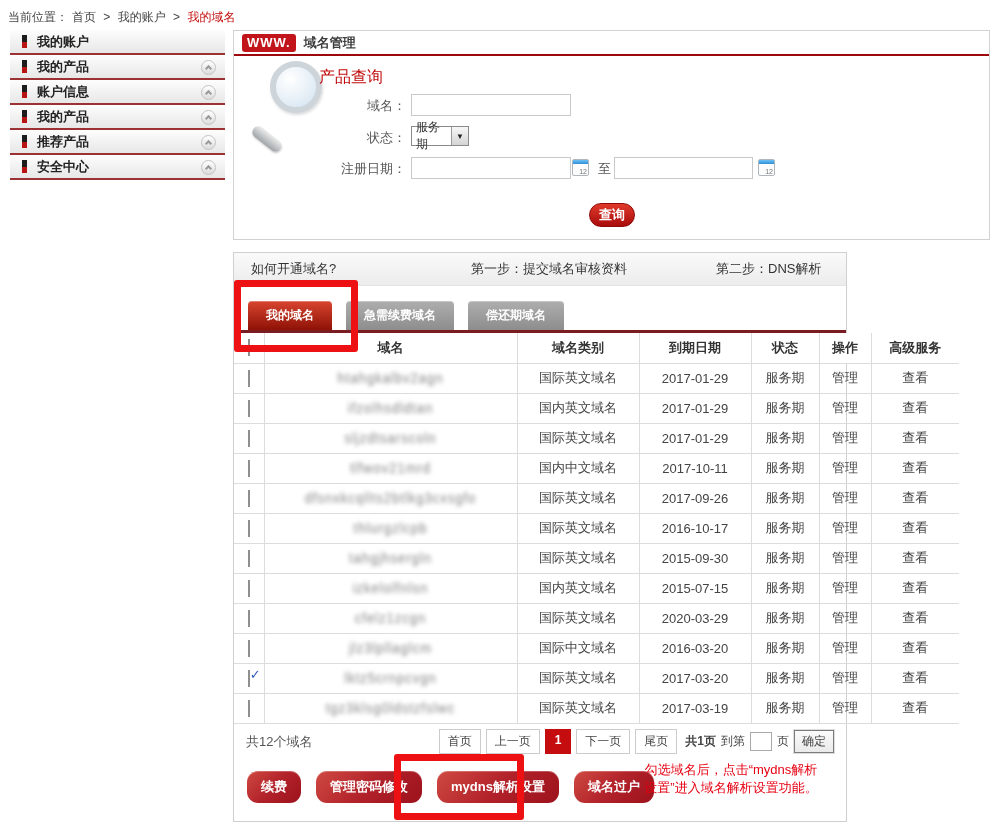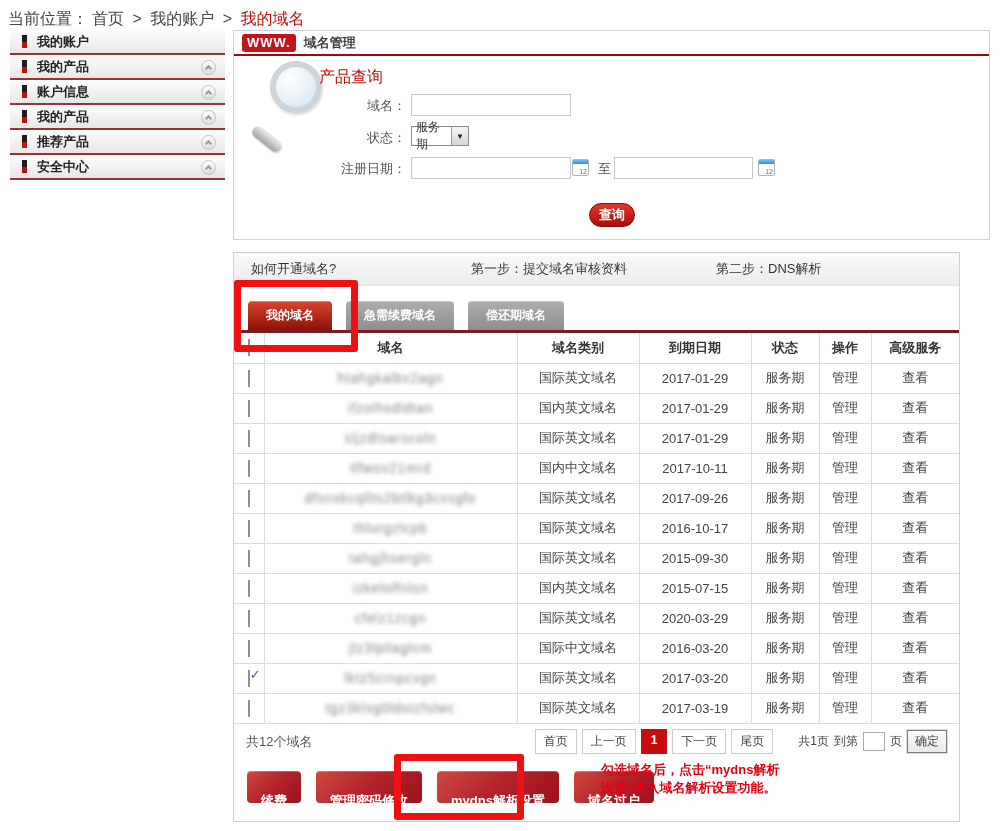--- a/index.html
+++ b/index.html
@@ -3,21 +3,21 @@
 <meta charset="utf-8">
 <style>
   * { margin:0; padding:0; box-sizing:border-box; }
   html,body { background:#fff; }
   body {
     font-family:"Liberation Sans","DejaVu Sans",sans-serif;
     width:1007px; height:831px; position:relative; overflow:hidden;
     font-size:12px; color:#333;
   }
   
-  .breadcrumb { position:absolute; left:8px; top:9px; font-size:16px; color:#444; }
+  .breadcrumb { position:absolute; left:8px; top:9px; font-size:12px; color:#444; }
   .breadcrumb span { margin-right:4px; }
   .bc-link { cursor:pointer; }
   .bc-current { color:#c30d0d; }
   
   .sidebar { position:absolute; left:10px; top:30px; width:215px; }
   .side-item { position:relative; height:25px; display:flex; align-items:center;
     padding-left:12px; background:linear-gradient(180deg,#fdfdfd,#e7e7e7);
     border-bottom:2px solid #9c3134; cursor:pointer; }
   .side-ico { width:5px; height:13px; margin-right:10px;
     background:linear-gradient(180deg,#1c1c1c 55%,#b91414 55%); }
@@ -60,21 +60,21 @@
     background:#fcfcfc; cursor:pointer; }
   .cal-top { position:absolute; top:0; left:0; right:0; height:4px;
     background:linear-gradient(180deg,#6cc0f5,#2e8fd6); }
   .cal-num { position:absolute; right:1px; bottom:0; font-size:7px; color:#777; }
   .to-label { position:absolute; left:364px; top:104px; font-size:13px; color:#555; }
   .query-btn { position:absolute; left:355px; top:147px; width:46px; height:24px;
     background:linear-gradient(180deg,#e0392b,#a90c0b); border:1px solid #8e0b0a;
     border-radius:12px; color:#fff; font-weight:bold; font-size:13px;
     display:flex; align-items:center; justify-content:center; cursor:pointer; }
   
-  .panel2 { position:absolute; left:233px; top:252px; width:727px; height:570px;
+  .panel2 { position:absolute; left:233px; top:252px; width:614px; height:570px;
     border:1px solid #cfcfcf; background:#fff; }
   .howto { height:33px; display:flex; align-items:center;
     background:linear-gradient(180deg,#fafafa,#ececec); border-bottom:1px solid #e3e3e3;
     font-size:13px; color:#333; }
   .howto-q { margin-left:17px; width:220px; }
   .howto-s1 { width:245px; }
   .tabs { height:47px; display:flex; align-items:flex-end; padding-left:14px;
     border-bottom:3px solid #7b1b22; background:#fff; }
   .tab { height:29px; line-height:29px; padding:0 18px; margin-right:14px;
     color:#fff; font-weight:bold; font-size:12px; border-radius:4px 4px 0 0;
@@ -98,33 +98,33 @@
     letter-spacing:1px; font-size:13px; transform:scaleY(1.08); user-select:none; }
   .op-link { cursor:pointer; color:#444; }
   
   .t-footer { height:36px; display:flex; align-items:center; justify-content:space-between;
     padding:0 12px; }
   .count { color:#555; font-size:13px; }
   .pager { display:flex; align-items:center; gap:5px; font-size:12px; color:#444; }
   .pg-btn { border:1px solid #ccc; background:#fff; padding:3px 8px; cursor:pointer; }
   .pg-btn.active { background:#c50d10; border-color:#c50d10; color:#fff; font-weight:bold;
     padding:3px 9px; cursor:default; }
-  .pg-info { margin-left:20px; }
+  .pg-info { margin-left:3px;font-weight:bold; }
   .pg-input { width:22px; height:19px; border:1px solid #a9a9a9; font-size:12px; text-align:center; }
   .pg-ok { border:1px solid #7c7c7c; background:linear-gradient(180deg,#fbfbfb,#eaeaea);
     padding:2px 7px; cursor:pointer; box-shadow:0 0 0 1px #ddd; }
   
   .actions { position:absolute; left:0; top:518px; width:100%; display:flex;
     align-items:center; padding-left:13px; }
-  .act-btn { height:32px; line-height:32px; padding:14px 14px; margin-right:15px;
-    color:#fff; font-weight:bold; font-size:13px; border-radius:4px; cursor:pointer;
+  .act-btn { height:32px; line-height:32px; padding:0 14px; margin-right:15px;
+    color:#fff; font-weight:bold; font-size:13px; border-radius:11px; cursor:pointer;
     background:linear-gradient(135deg,#cf4a42 0%,#b2222a 50%,#9c121c 100%);
     box-shadow:inset 0 1px 0 rgba(255,255,255,.25); }
   .note { position:absolute; left:367px; top:508px; width:260px;
-    color:#e60012; font-weight:bold; font-size:13px; line-height:18px; }
+    color:#e60012; font-weight:normal; font-size:13px; line-height:18px;text-align:center; }
   
   .anno { position:absolute; border:7px solid #ee1113; border-radius:3px;
     pointer-events:none; z-index:50; background:transparent; }
   .anno1 { left:234px; top:280px; width:124px; height:72px; }
   .anno2 { left:394px; top:754px; width:130px; height:66px; }
 </style>
 </head>
 <body>
 
 <div class="breadcrumb">

